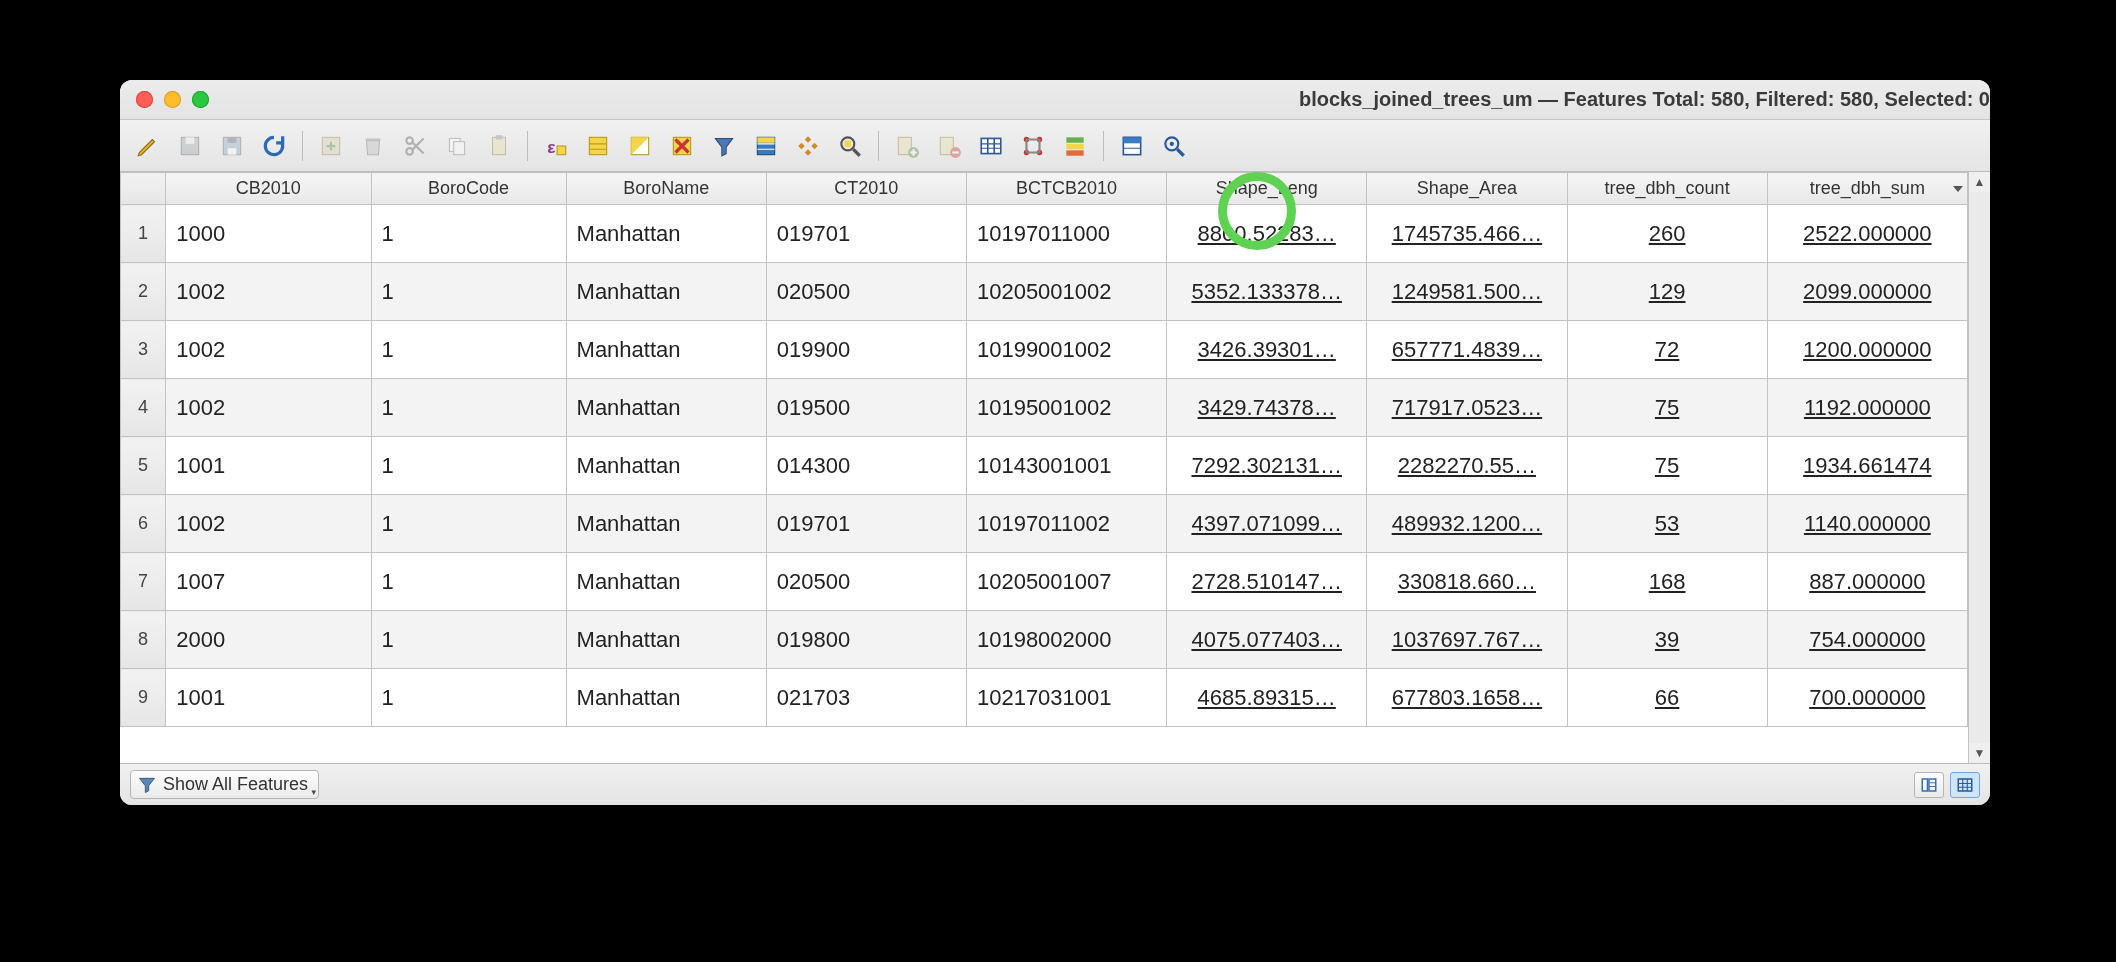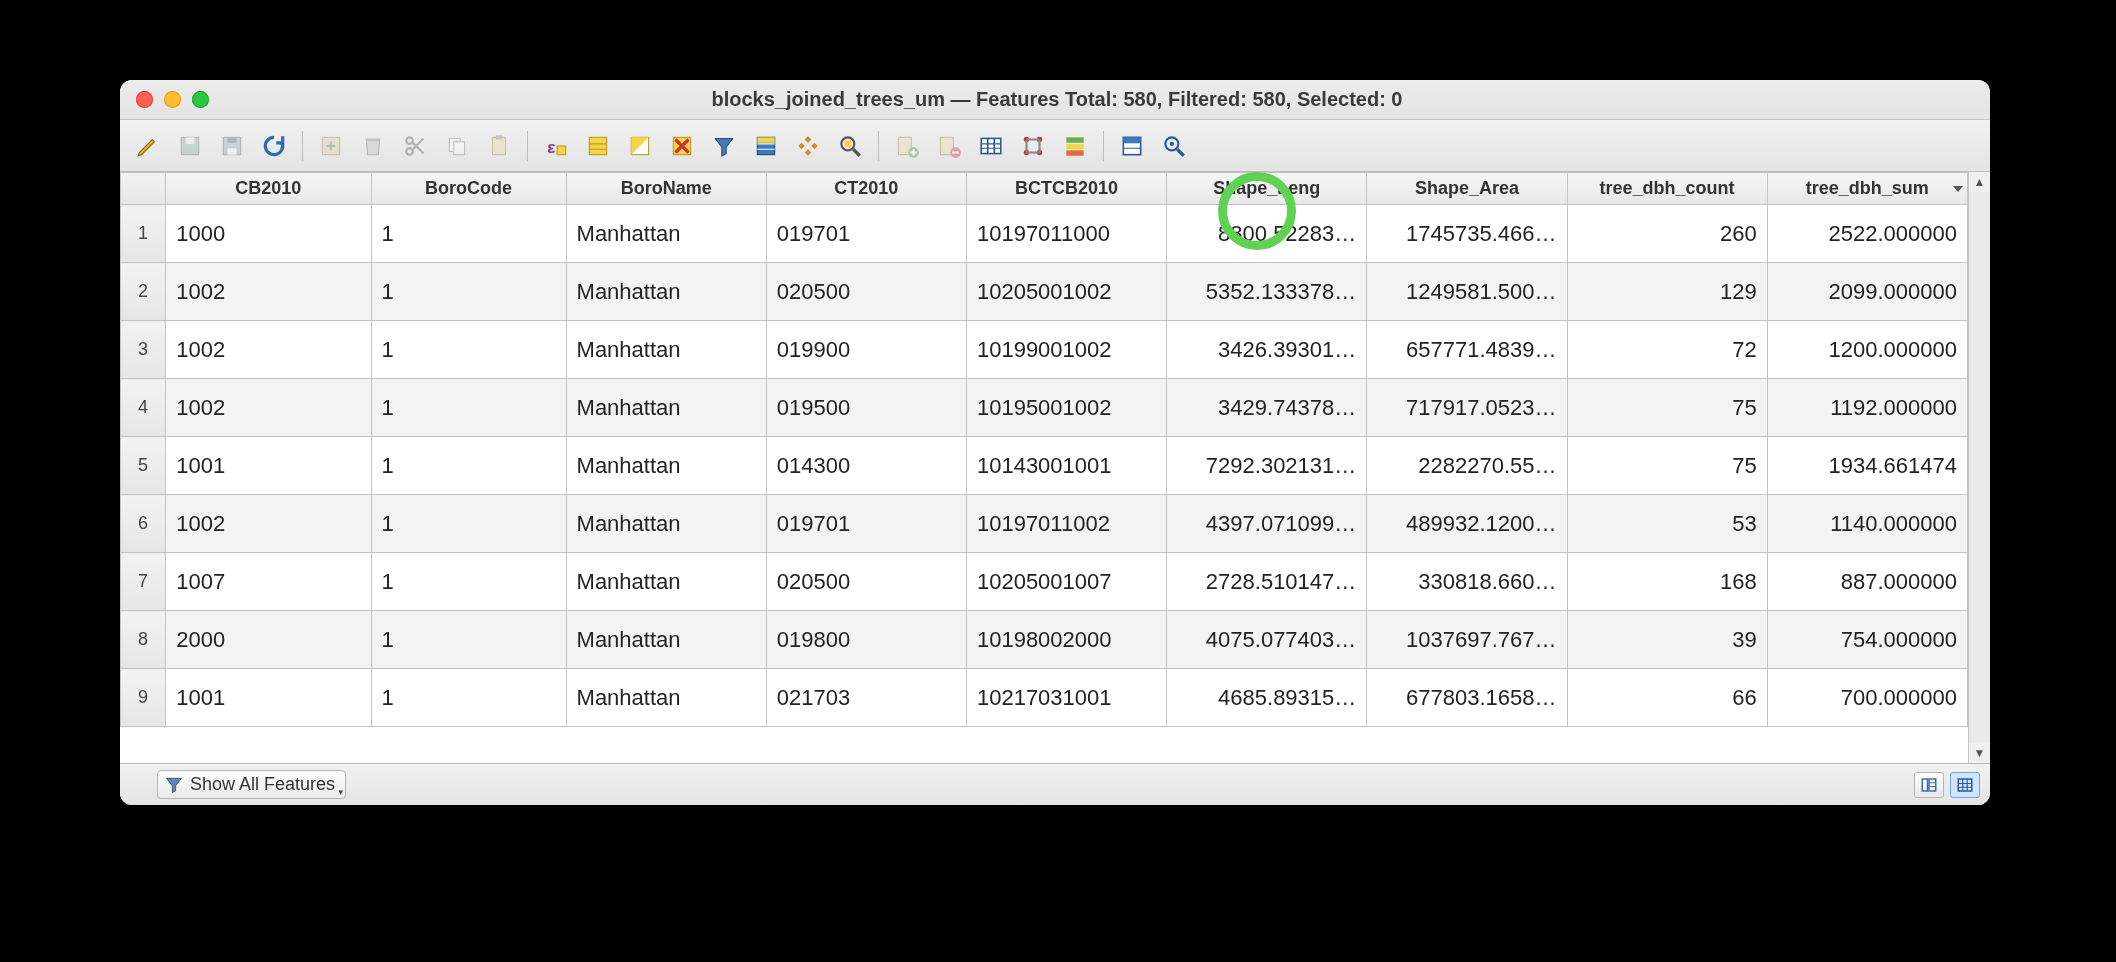--- a/index.html
+++ b/index.html
@@ -35,21 +35,21 @@
     align-items: center;
     position: relative;
     flex-shrink: 0;
   }
   .traffic { display: flex; gap: 11px; margin-left: 16px; }
   .traffic span { width: 17px; height: 17px; border-radius: 50%; display: block; }
   .t-close { background:#ff5f57; box-shadow: inset 0 0 0 1px #e1463d; }
   .t-min   { background:#febc2e; box-shadow: inset 0 0 0 1px #dfa023; }
   .t-max   { background:#28c840; box-shadow: inset 0 0 0 1px #1fa531; }
   .title {
-    position: absolute; left: 4px; right: 0; text-align: center;
+    position: absolute; left: 4px; right: 0; text-align: right;
     font-weight: 600; font-size: 20px; color: #3a3a3a; pointer-events: none;
     white-space: nowrap;
   }
   
   .toolbar {
     height: 52px;
     background: linear-gradient(#f1f1f1,#e4e4e4);
     border-bottom: 1px solid #bcbcbc;
     display: flex;
     align-items: center;
@@ -90,41 +90,41 @@
     height: 58px;
     font-size: 22px;
     text-align: left;
     white-space: nowrap;
     overflow: hidden;
     text-overflow: ellipsis;
   }
   thead th {
     height: 32px;
     background: linear-gradient(#f6f6f6,#e7e7e7);
-    font-weight: 700;
+    font-weight: 400;
     font-size: 18px;
     text-align: center;
     color:#333;
     position: relative;
   }
   thead th .sort-arrow {
     position:absolute; right:4px; top:50%; transform:translateY(-50%);
     border-left:5px solid transparent; border-right:5px solid transparent;
     border-top:6px solid #555;
   }
   .rowhead {
     width: 40px;
     background: linear-gradient(#f2f2f2,#e6e6e6);
     text-align: center;
     font-size:18px;
     color:#444;
   }
   tbody tr:nth-child(even) td:not(.rowhead) { background:#f3f3f3; }
   tbody tr:nth-child(odd)  td:not(.rowhead) { background:#ffffff; }
-  td.num { text-align: right; }
+  td.num { text-align: center; text-decoration: underline; }
   
   .vscroll {
     width: 22px;
     background: #efefef;
     border-left:1px solid #c3c3c3;
     display:flex; flex-direction:column;
   }
   .vscroll .up, .vscroll .down {
     height: 20px;
     display:flex;align-items:center;justify-content:center;
@@ -142,21 +142,20 @@
     gap:6px;
     flex-shrink:0;
   }
   .filterbtn {
     display:flex; align-items:center; gap:6px;
     background: linear-gradient(#fdfdfd,#eaeaea);
     border:1px solid #b5b5b5; border-radius:4px;
     padding: 3px 10px 3px 6px;
     font-size:18px; color:#333;
     position: relative;
-    margin-left: 27px;
   }
   .filterbtn .dd {
     position:absolute; right:2px; bottom:1px; font-size:9px; color:#444;
   }
   .spacer { flex:1; }
   .viewbtn {
     width:30px; height:26px; border:1px solid #b5b5b5; border-radius:3px;
     background: linear-gradient(#fdfdfd,#eaeaea);
     display:flex;align-items:center;justify-content:center;
   }

